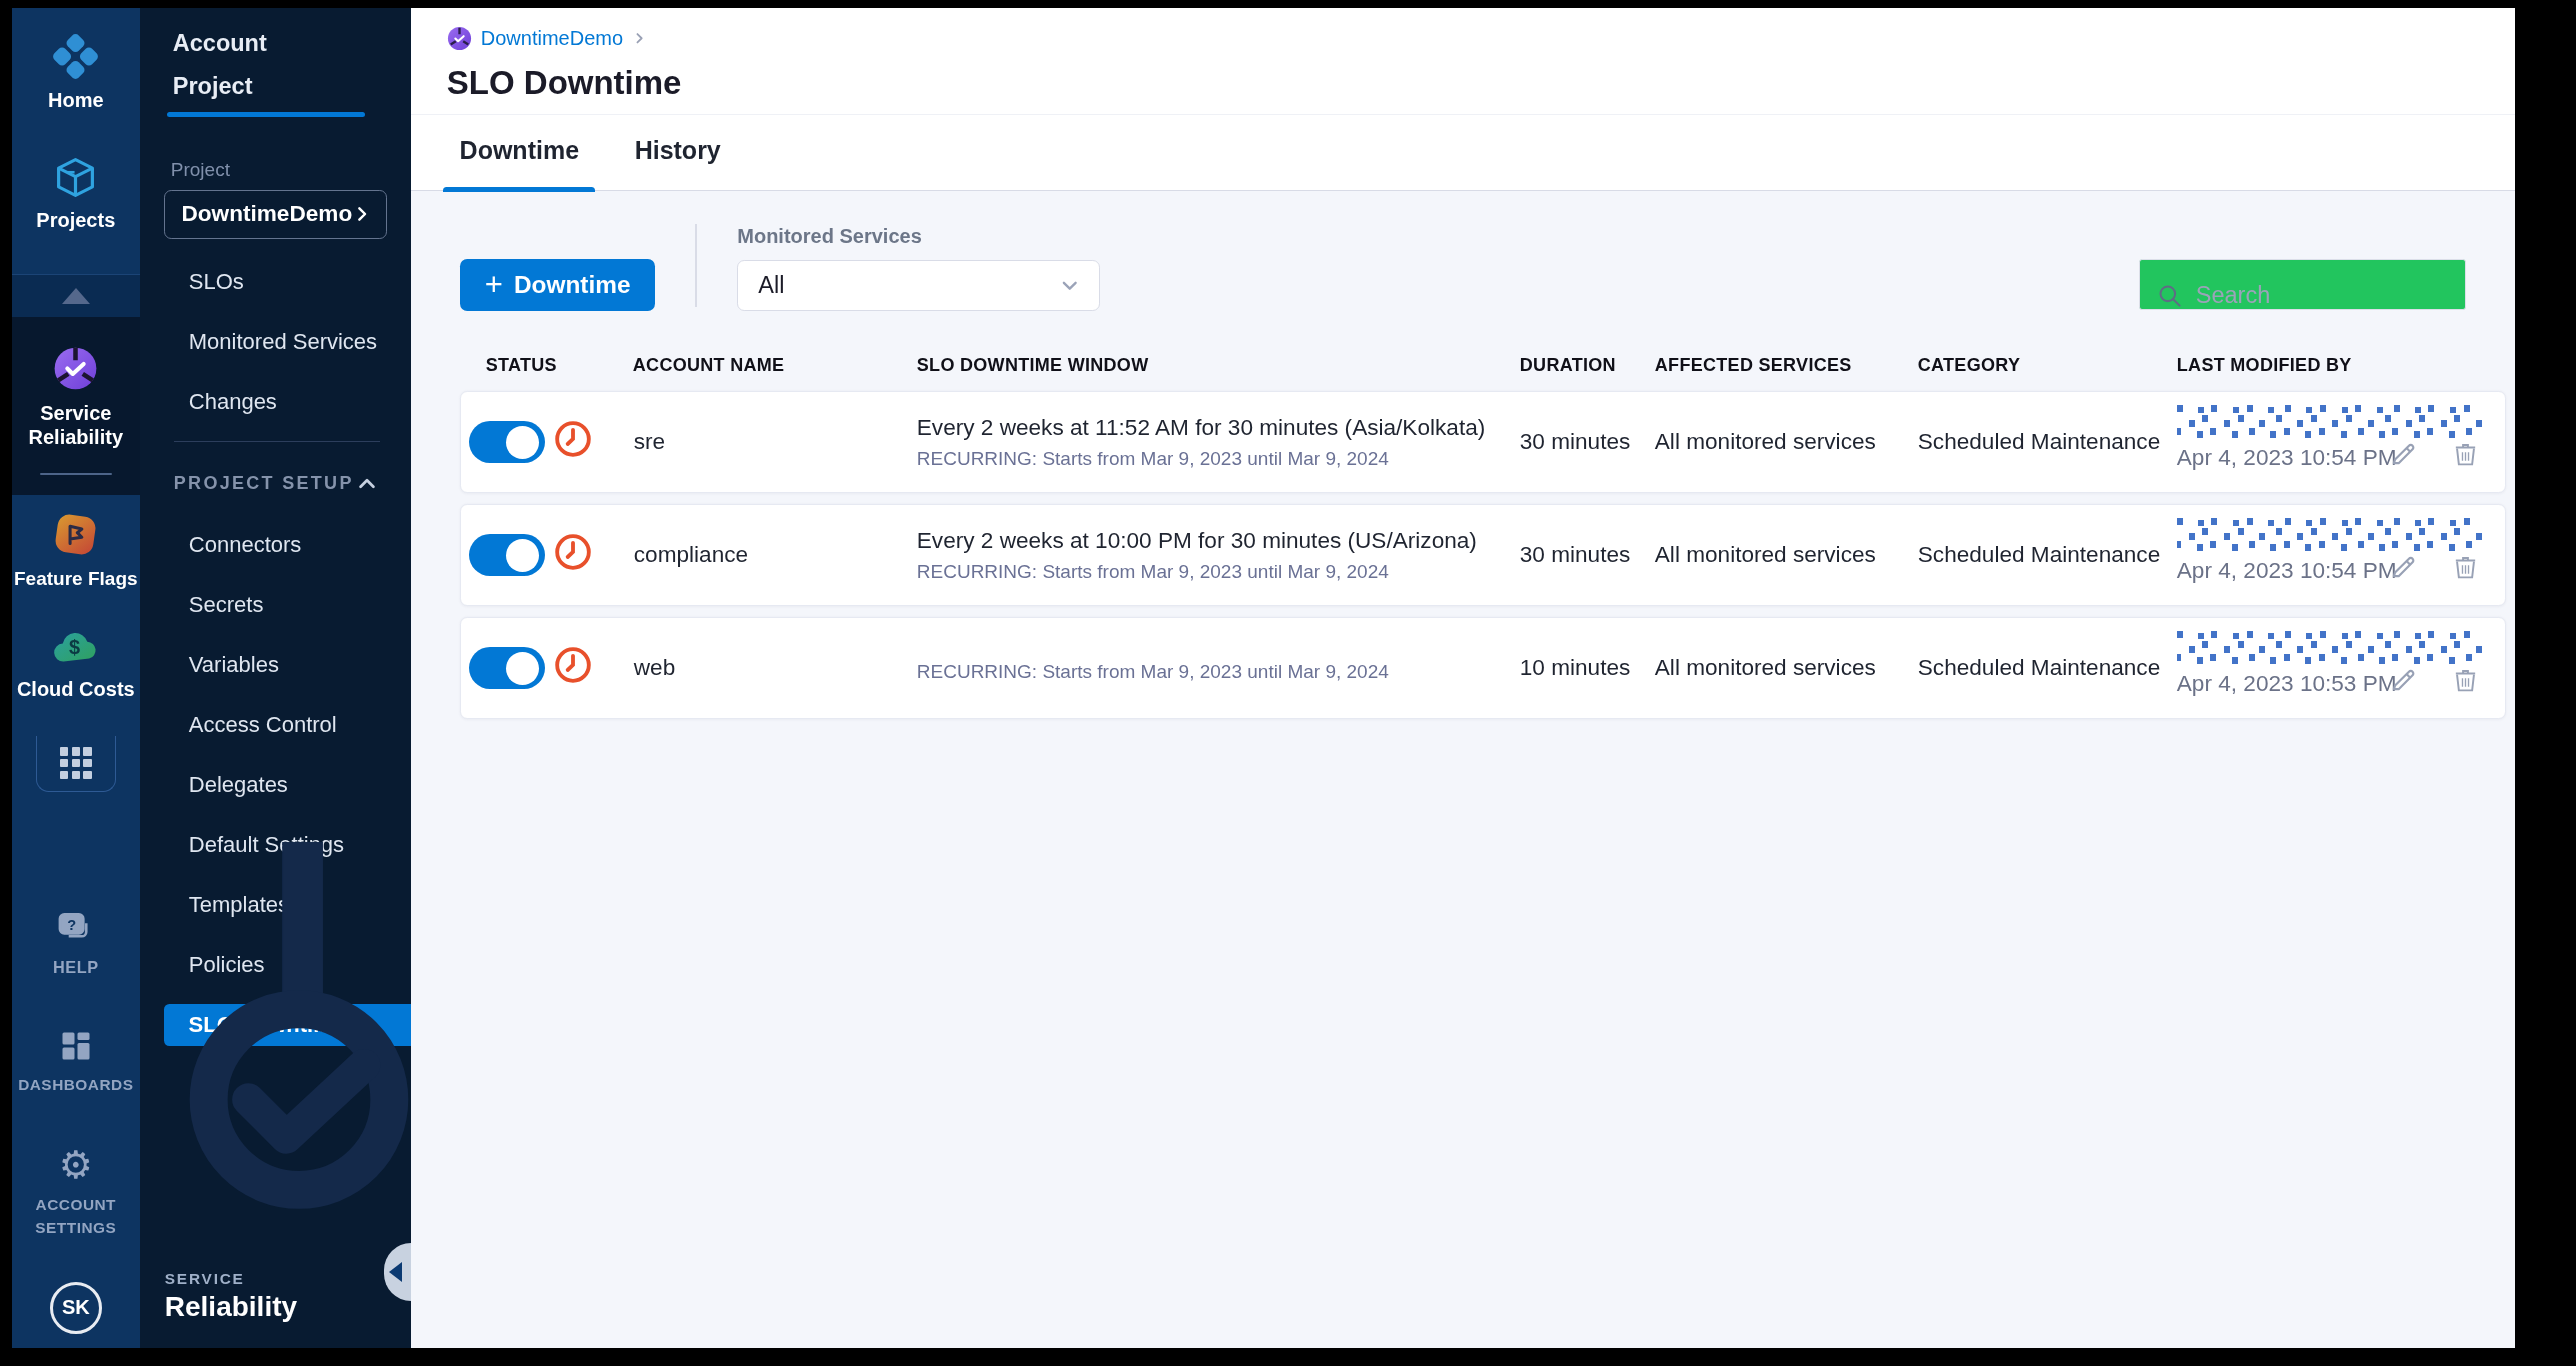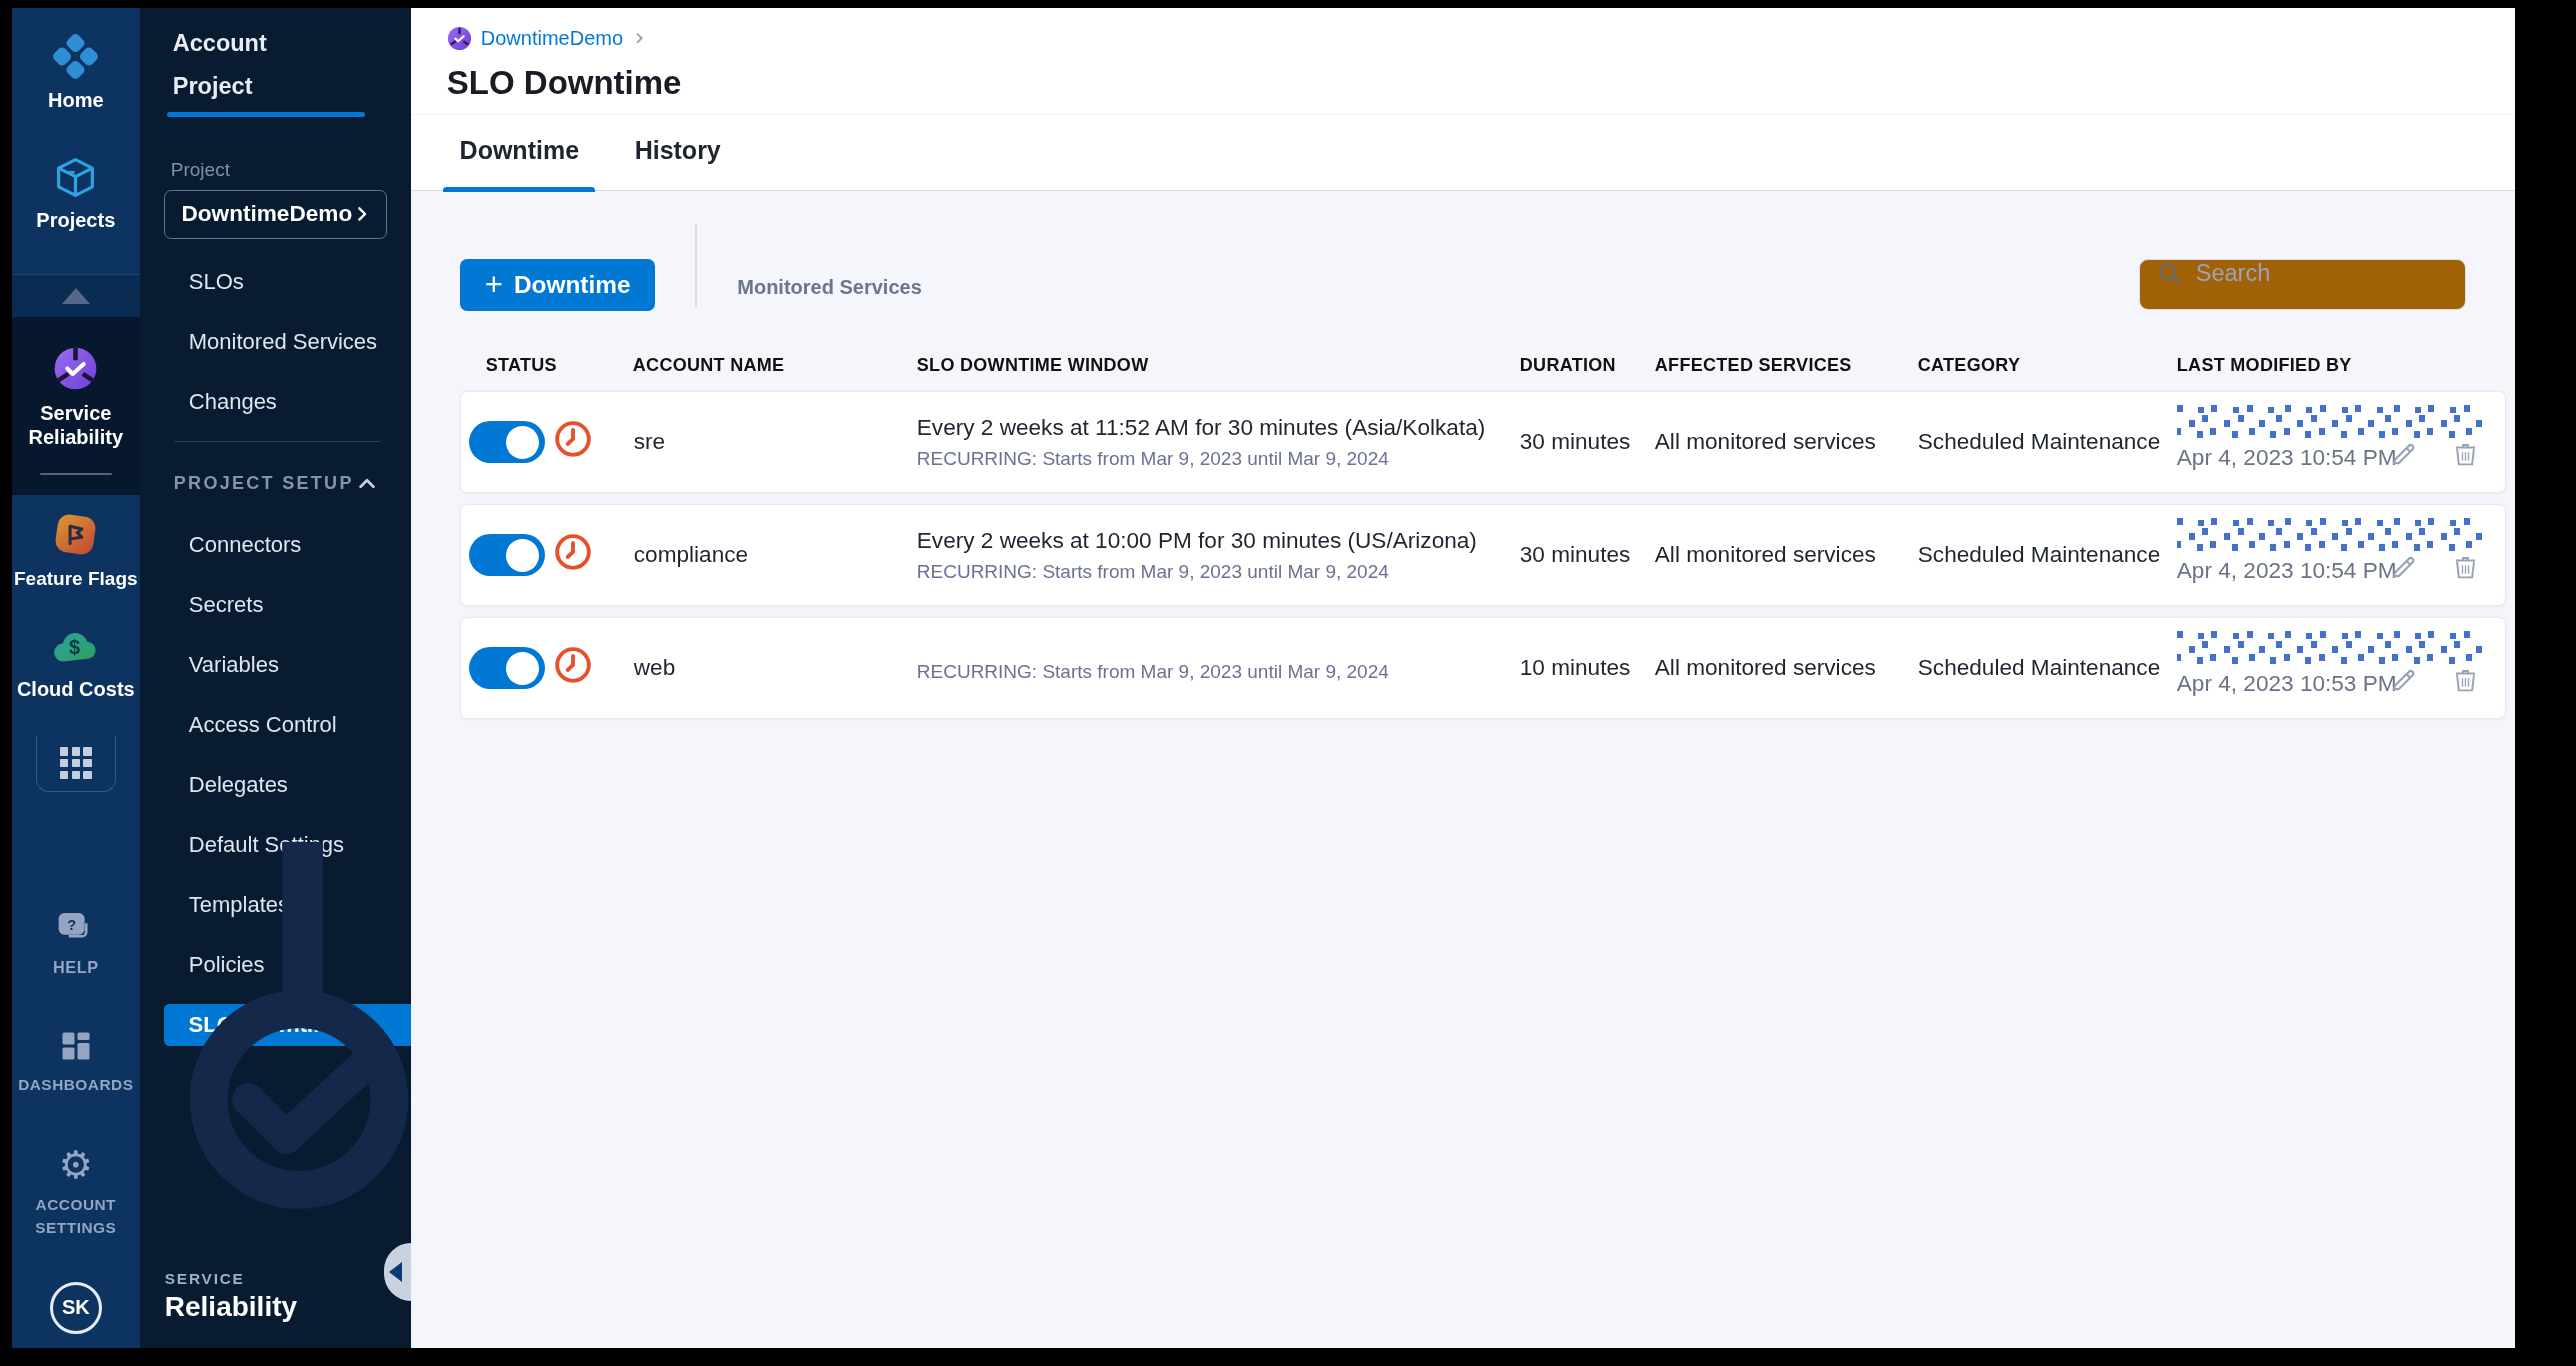--- a/index.html
+++ b/index.html
@@ -63,21 +63,21 @@
 
   .content { flex:1; padding:33px 9px 0 49px; }
   .toolbar { display:flex; align-items:flex-end; position:relative; height:87px; }
   .btn-new { background:#0278D5; color:#FFF; border:none; border-radius:7.2px; height:52px; padding:0 25px; font-size:24.4px; font-weight:bold; display:flex; align-items:center; gap:11px; cursor:pointer; font-family:inherit; }
   .btn-new .plus { font-size:31px; font-weight:normal; line-height:1; margin-top:-2.7px; }
   .tb-divider { width:1.8px; background:#D9DCE7; height:83px; margin:0 40px; align-self:flex-start; }
   .filter { display:flex; flex-direction:column; }
   .filter-label { color:#6C7688; font-size:20px; font-weight:bold; margin-bottom:12.7px; }
   .select { width:363px; height:51px; background:#FFF; border:1.8px solid #D9DCE7; border-radius:7.2px; display:flex; align-items:center; padding:0 18px 0 20px; cursor:pointer; }
   .select .val { font-size:23.5px; color:#1C1C28; flex:1; }
-  .search { position:absolute; right:40px; bottom:1.8px; width:327px; height:51px; background:#a16207; border:1.8px solid #DCDFE9; border-radius:9px; display:flex; align-items:flex-start; padding:0 16.3px; }
+  .search { position:absolute; right:40px; bottom:1.8px; width:327px; height:51px; background:#22c55e; border:1.8px solid #DCDFE9; border-radius:3px; display:flex; align-items:flex-end; padding:0 16.3px; }
   .search input { border:none; outline:none; font-size:23.5px; color:#1C1C28; margin-left:12.7px; width:244px; font-family:inherit; background:transparent; }
   .search input::placeholder { color:#9BA3B8; }
 
   .thead { display:grid; grid-template-columns:173px 284px 603px 135px 263px 259px 1fr; margin-top:29px; height:51px; align-items:center; }
   .th { font-size:18px; font-weight:bold; color:#101018; letter-spacing:0.3px; white-space:nowrap; }
   .th:first-child { padding-left:26px; }
 
   .row { display:grid; grid-template-columns:92px 63px 301px 603px 135px 263px 259px 1fr; background:#FFF; border:0.9px solid #E6E9F2; border-radius:7.2px; height:102px; margin-bottom:11px; align-items:center; box-shadow:0 0.9px 2.7px rgba(40,48,70,.05); }
   .cell { font-size:22.6px; color:#1F2430; }
   .c-status { display:flex; justify-content:center; }
@@ -303,20 +303,26 @@
 
     <div class="content">
       <div class="toolbar">
         <button class="btn-new">
           <span class="plus">+</span>
           <span>Downtime</span>
         </button>
         <div class="tb-divider"></div>
         <div class="filter">
           <span class="filter-label">Monitored Services</span>
+          <div class="select">
+            <span class="val">All</span>
+            <svg width="23.5" height="23.5" viewBox="0 0 24 24" fill="none" stroke="#9BA3B8" stroke-width="2.4" stroke-linecap="round" stroke-linejoin="round">
+                <path d="M6 9l6 6 6-6"></path>
+              </svg>
+          </div>
         </div>
         <div class="search">
           <svg width="27" height="27" viewBox="0 0 24 24" fill="none" stroke="#5F6C85" stroke-width="1.8" stroke-linecap="round">
               <circle cx="10.5" cy="10.5" r="6.5"></circle>
               <path d="M15.5 15.5L21 21"></path>
             </svg>
           <input placeholder="Search" style="">
         </div>
       </div>
 

